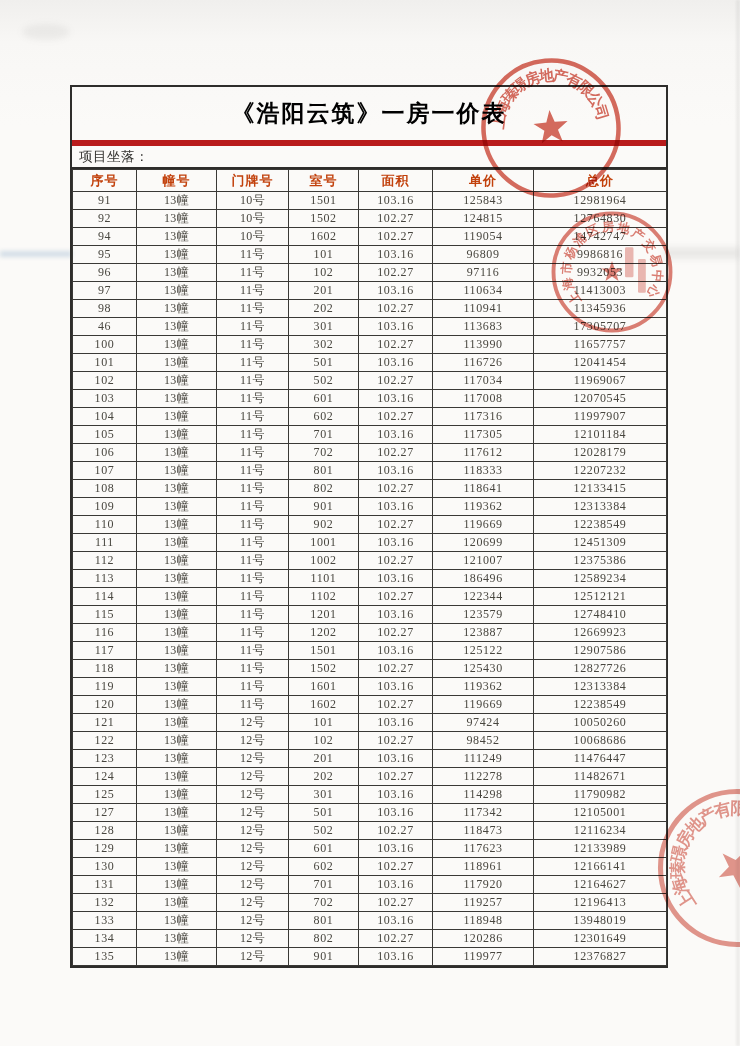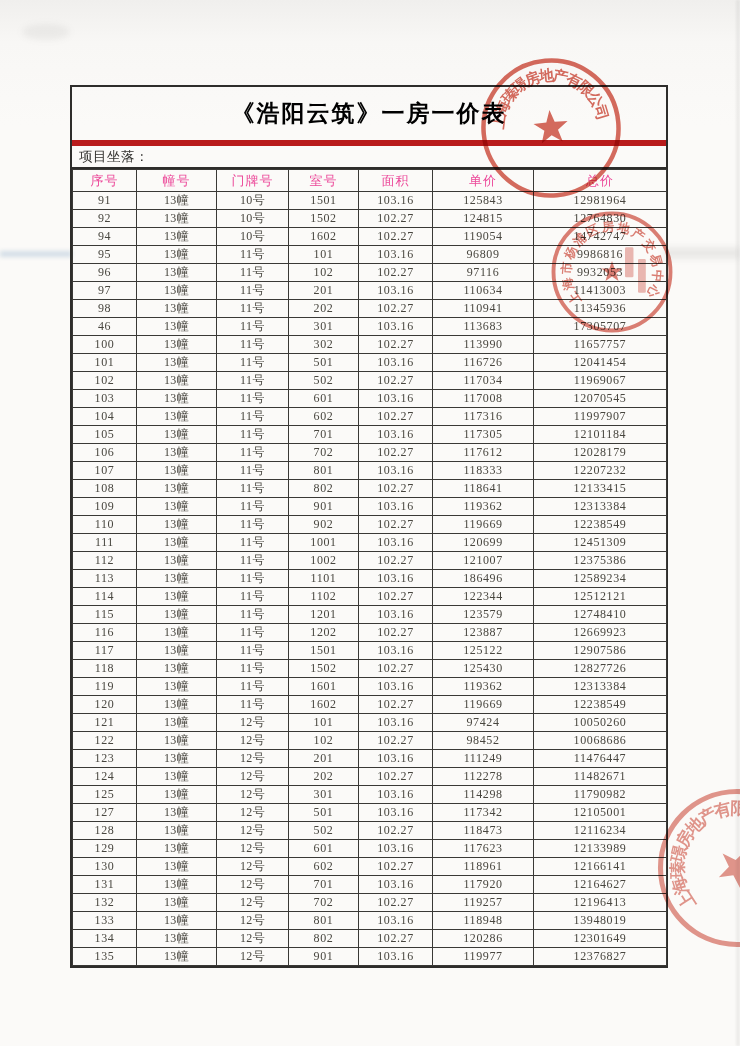--- a/index.html
+++ b/index.html
@@ -32,21 +32,21 @@
     height:23px;display:flex;align-items:center;
     border-bottom:2px solid #2e2d2b;
     font-size:13.5px;padding-left:7px;box-sizing:border-box;color:#343330;
     letter-spacing:.5px;
   }
   table.grid{border-collapse:collapse;table-layout:fixed;width:594px;}
   table.grid th,table.grid td{
     border:1px solid #3a3936;text-align:center;vertical-align:middle;
     overflow:hidden;white-space:nowrap;padding:0;
   }
-  table.grid th{height:21px;font-size:13px;font-weight:400;color:#ec4899;letter-spacing:1px;}
+  table.grid th{height:21px;font-size:13px;font-weight:700;color:#c2410c;letter-spacing:1px;}
   table.grid td{height:15.75px;font-size:12px;color:#48463f;letter-spacing:.4px;}
   table.grid td.num{letter-spacing:.6px;}
 
   
   svg.seal{position:absolute;mix-blend-mode:multiply;filter:blur(.4px);}
   #seal-top{left:476px;top:53px;width:150px;height:150px;opacity:.82;}
   #seal-mid{left:547px;top:207px;width:130px;height:130px;opacity:.70;}
   #seal-btm{left:652px;top:783px;width:170px;height:170px;opacity:.58;}
   svg.seal text{font-family:"Liberation Serif","DejaVu Serif",serif;font-weight:700;}
 </style>

